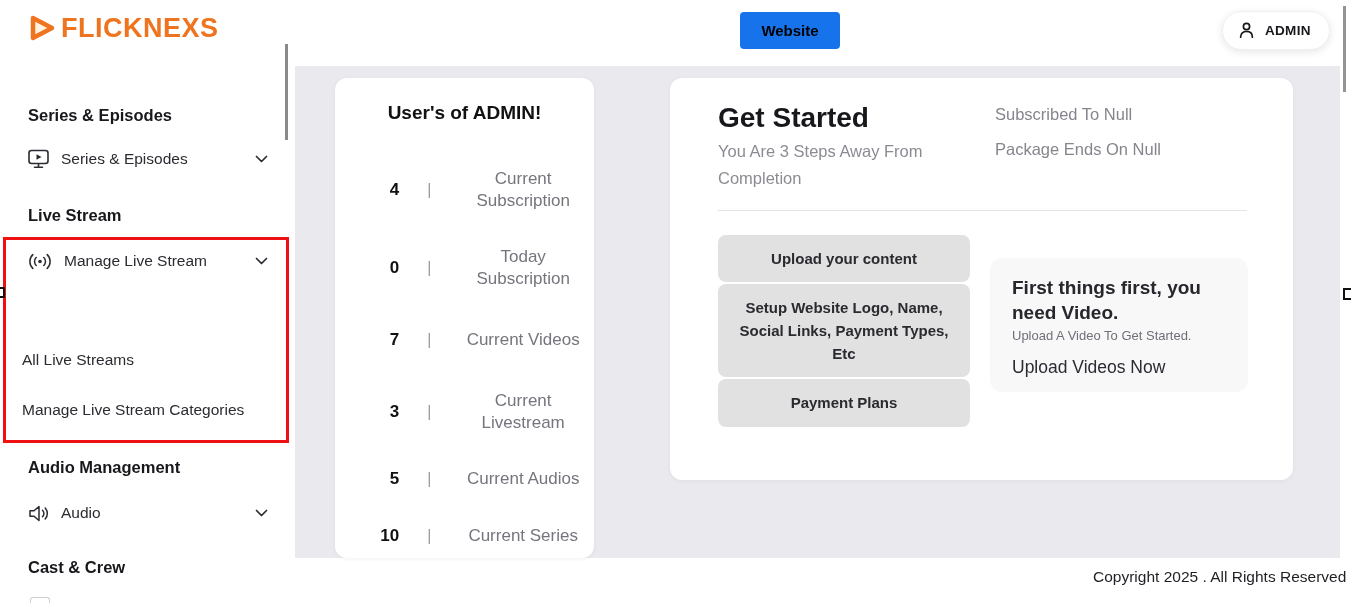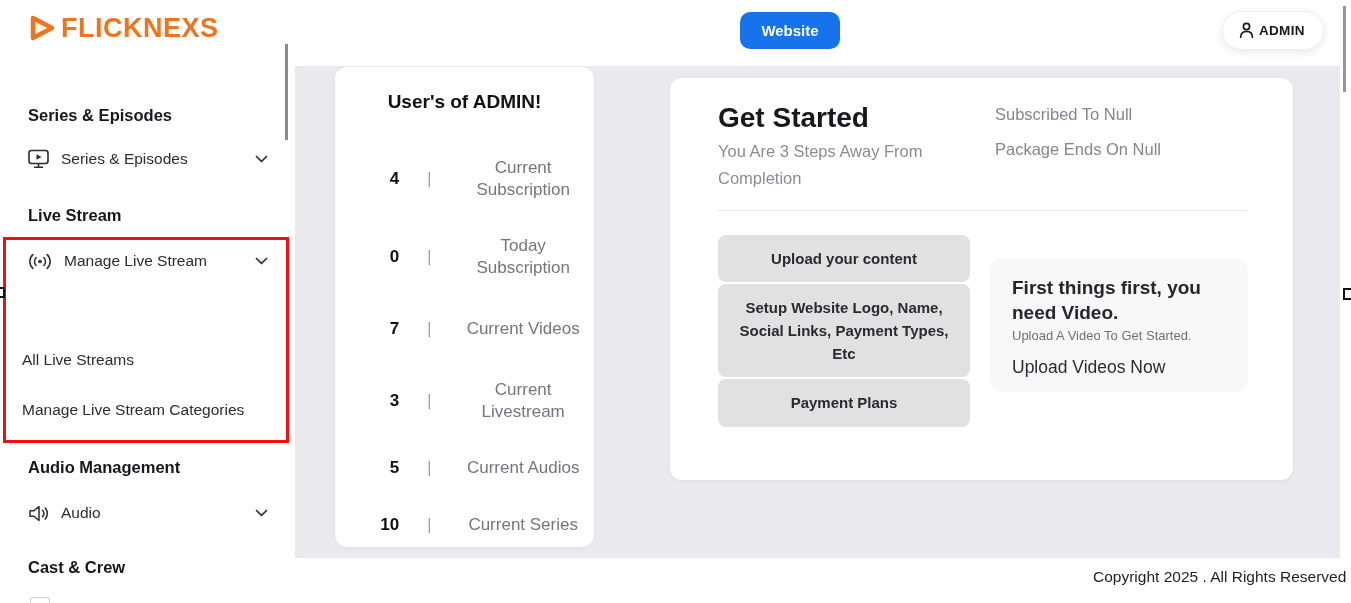--- a/index.html
+++ b/index.html
@@ -2,25 +2,25 @@
 <html><head>
 <meta charset="utf-8">
 <style>
   * { margin:0; padding:0; box-sizing:border-box; }
   html,body { width:1351px; height:603px; overflow:hidden; background:#fff;
     font-family:"Liberation Sans","DejaVu Sans",sans-serif; color:#17171c; }
 
   
   #header { position:absolute; left:0; top:0; width:1351px; height:66px; background:#fff; }
   .website-btn { position:absolute; left:740px; top:12px; width:100px; height:37px;
-    background:#1673ec; color:#ffffff; font-weight:bold; font-size:15px; border:none;
-    border-radius:10px; display:flex; align-items:center; justify-content:center; cursor:pointer; }
+    background:#1673ec; color:#000000; font-weight:bold; font-size:15px; border:none;
+    border-radius:4px; display:flex; align-items:center; justify-content:center; cursor:pointer; }
   .admin-btn { position:absolute; left:1222px; top:11px; height:39px; padding:0 18px 0 14px;
     background:#fff; border:1px solid #f0f0f0; border-radius:22px; display:flex; align-items:center;
-    gap:3px; box-shadow:0 2px 8px rgba(0,0,0,.10); cursor:pointer; }
+    gap:9px; box-shadow:0 2px 8px rgba(0,0,0,.10); cursor:pointer; }
   .admin-btn span { font-size:13.5px; font-weight:bold; letter-spacing:.3px; color:#17171c; }
 
   
   #sidebar { position:absolute; left:0; top:0; width:295px; height:603px; background:#fff;border-radius:29px; }
   .logo { position:absolute; left:27px; top:12px; display:flex; align-items:center; gap:4px; }
   .logo-text { font-size:27px; font-weight:800; color:#ef7420; letter-spacing:.5px; }
   .side-heading { position:absolute; left:28px; font-size:16.5px; font-weight:bold; color:#17171c; }
   .side-item { position:absolute; left:28px; width:240px; height:26px; display:flex;
     align-items:center; gap:12px; cursor:pointer; }
   .side-item .lbl { font-size:15.5px; color:#2b2b31; flex:1; }
@@ -30,21 +30,21 @@
     border:3px solid #ef1111; pointer-events:none; }
   .side-scrollthumb { position:absolute; left:285px; top:44px; width:3px; height:96px; background:#8a8a8a; }
   .stub-icon { position:absolute; left:30px; top:597px; width:20px; height:6px;
     border:1.5px solid #cfcfcf; border-bottom:none; border-radius:3px 3px 0 0; }
 
   
   #main-bg { position:absolute; left:295px; top:66px; width:1045px; height:492px; background:#e9e9ee; }
   .main-scrollthumb { position:absolute; left:1343px; top:6px; width:3px; height:86px; background:#949494; }
 
   
-  .stats-card { position:absolute; left:335px; top:67px; width:259px; height:480px;
+  .stats-card { position:absolute; left:335px; top:78px; width:259px; height:480px;
     background:#fff; border-radius:12px; box-shadow:0 1px 4px rgba(0,0,0,.05); }
   .stats-title { position:absolute; left:0; top:24px; width:100%; text-align:center;
     font-size:19px; font-weight:bold; color:#111; }
   .stat-row { position:absolute; left:0; width:100%; height:44px; display:flex; align-items:center; }
   .stat-val { width:68px; text-align:right; font-size:17px; font-weight:bold; color:#111; }
   .stat-sep { margin-left:28px; color:#9a9aa2; font-size:16px; }
   .stat-lbl { margin-left:21px; width:150px; text-align:center; font-size:17px;
     color:#75757d; line-height:1.28; }
 
   

